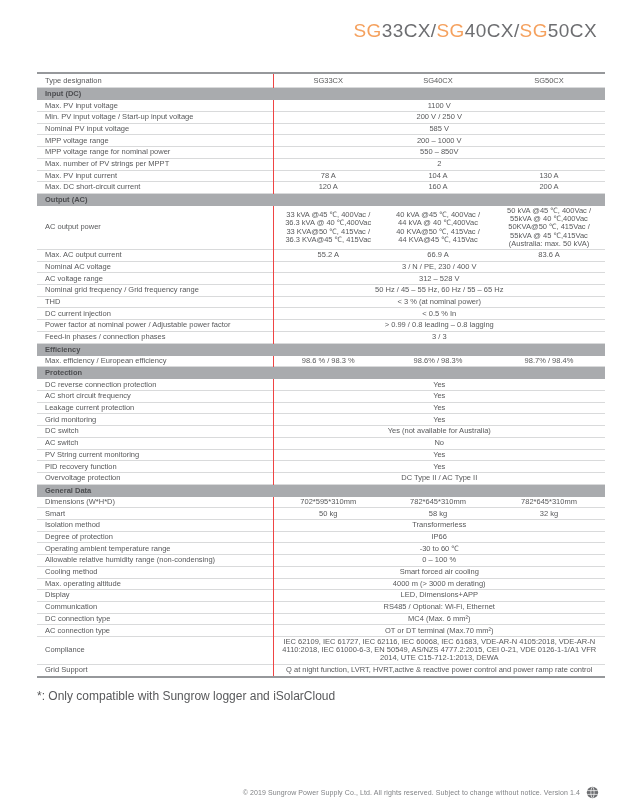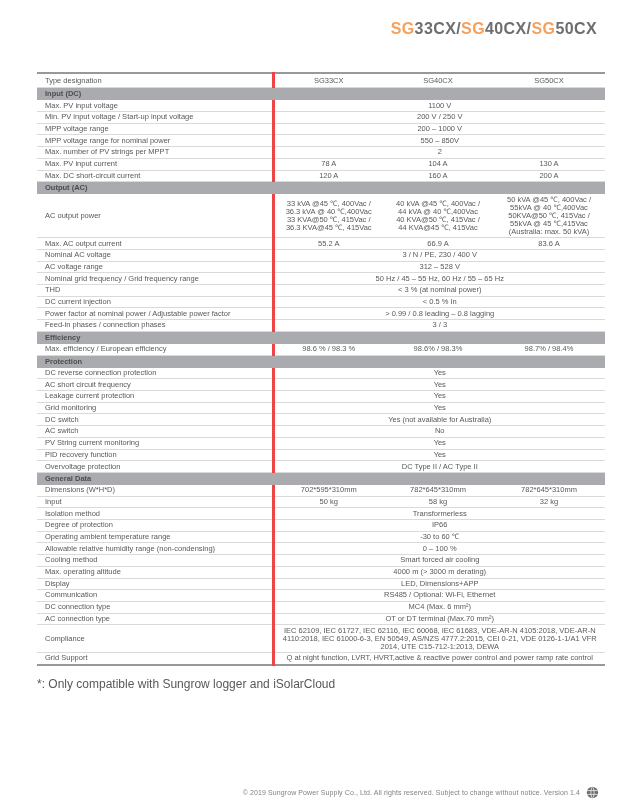--- a/index.html
+++ b/index.html
@@ -3,33 +3,33 @@
 <meta charset="utf-8">
 <style>
   html,body{margin:0;padding:0;background:#fff;}
   .page{
     position:relative;width:637px;height:806px;background:#ffffff;
     font-family:"Liberation Sans",sans-serif;color:var(--text,#58595b);
     overflow:hidden;
   }
   .title{
     position:absolute;top:20px;right:40px;
-    font-size:16px;letter-spacing:.4px;color:#6d6e71;font-weight:bold;
+    font-size:19px;letter-spacing:.4px;color:#6d6e71;font-weight:normal;
   }
   .title .hl{color:var(--accent,#f5a15e);}
   .spec-wrap{position:absolute;left:37px;top:72px;width:568px;}
   table.spec{width:100%;border-collapse:collapse;table-layout:fixed;}
   table.spec td{
     font-size:7.5px;line-height:1.08;padding:1.3px 4px;vertical-align:middle;
     overflow-wrap:break-word;
   }
   tr{border-bottom:1px solid var(--borderLight,#d9dadb);}
   tr.head-row{border-top:2.5px solid var(--borderDark,#96989b);}
   tr.head-row td{padding:2.6px 4px;}
-  td.lbl{text-align:left;padding-left:8px !important;border-right:3px solid #ef4444;vertical-align:top;}
+  td.lbl{text-align:left;padding-left:8px !important;border-right:1px solid #ef4444;vertical-align:top;}
   td.val{text-align:center;}
   tr.band{border-bottom:none;}
   tr.band td{
     background:var(--band,#a9abae);color:#4c4d50;font-weight:bold;
     padding:2px 4px 2px 8px;text-align:left;margin-top:23px;
   }
   tr.last-row{border-bottom:2px solid var(--borderDark,#96989b);}
   .multiline{white-space:pre-line;line-height:1.4;}
   td.wrap3{line-height:1.4;}
   .footnote{margin-top:11px;font-size:12px;color:#58595b;text-align:left;}
@@ -67,20 +67,24 @@
           </tr>
           <tr>
             <td class="lbl">Max. PV input voltage</td>
             <td class="val" colspan="3">1100 V</td>
           </tr>
           <tr>
             <td class="lbl">Min. PV input voltage / Start-up input voltage</td>
             <td class="val" colspan="3">200 V / 250 V</td>
           </tr>
           <tr>
+            <td class="lbl">Nominal PV input voltage</td>
+            <td class="val" colspan="3">585 V</td>
+          </tr>
+          <tr>
             <td class="lbl">MPP voltage range</td>
             <td class="val" colspan="3">200 – 1000 V</td>
           </tr>
           <tr>
             <td class="lbl">MPP voltage range for nominal power</td>
             <td class="val" colspan="3">550 – 850V</td>
           </tr>
           <tr>
             <td class="lbl">Max. number of PV strings per MPPT</td>
             <td class="val" colspan="3">2</td>
@@ -201,21 +205,21 @@
           <tr class="band">
             <td class="band-cell" colspan="4">General Data</td>
           </tr>
           <tr>
             <td class="lbl">Dimensions (W*H*D)</td>
             <td class="val">702*595*310mm</td>
             <td class="val">782*645*310mm</td>
             <td class="val">782*645*310mm</td>
           </tr>
           <tr>
-            <td class="lbl">Input</td>
+            <td class="lbl">Smart</td>
             <td class="val">50 kg</td>
             <td class="val">58 kg</td>
             <td class="val">32 kg</td>
           </tr>
           <tr>
             <td class="lbl">Isolation method</td>
             <td class="val" colspan="3">Transformerless</td>
           </tr>
           <tr>
             <td class="lbl">Degree of protection</td>

